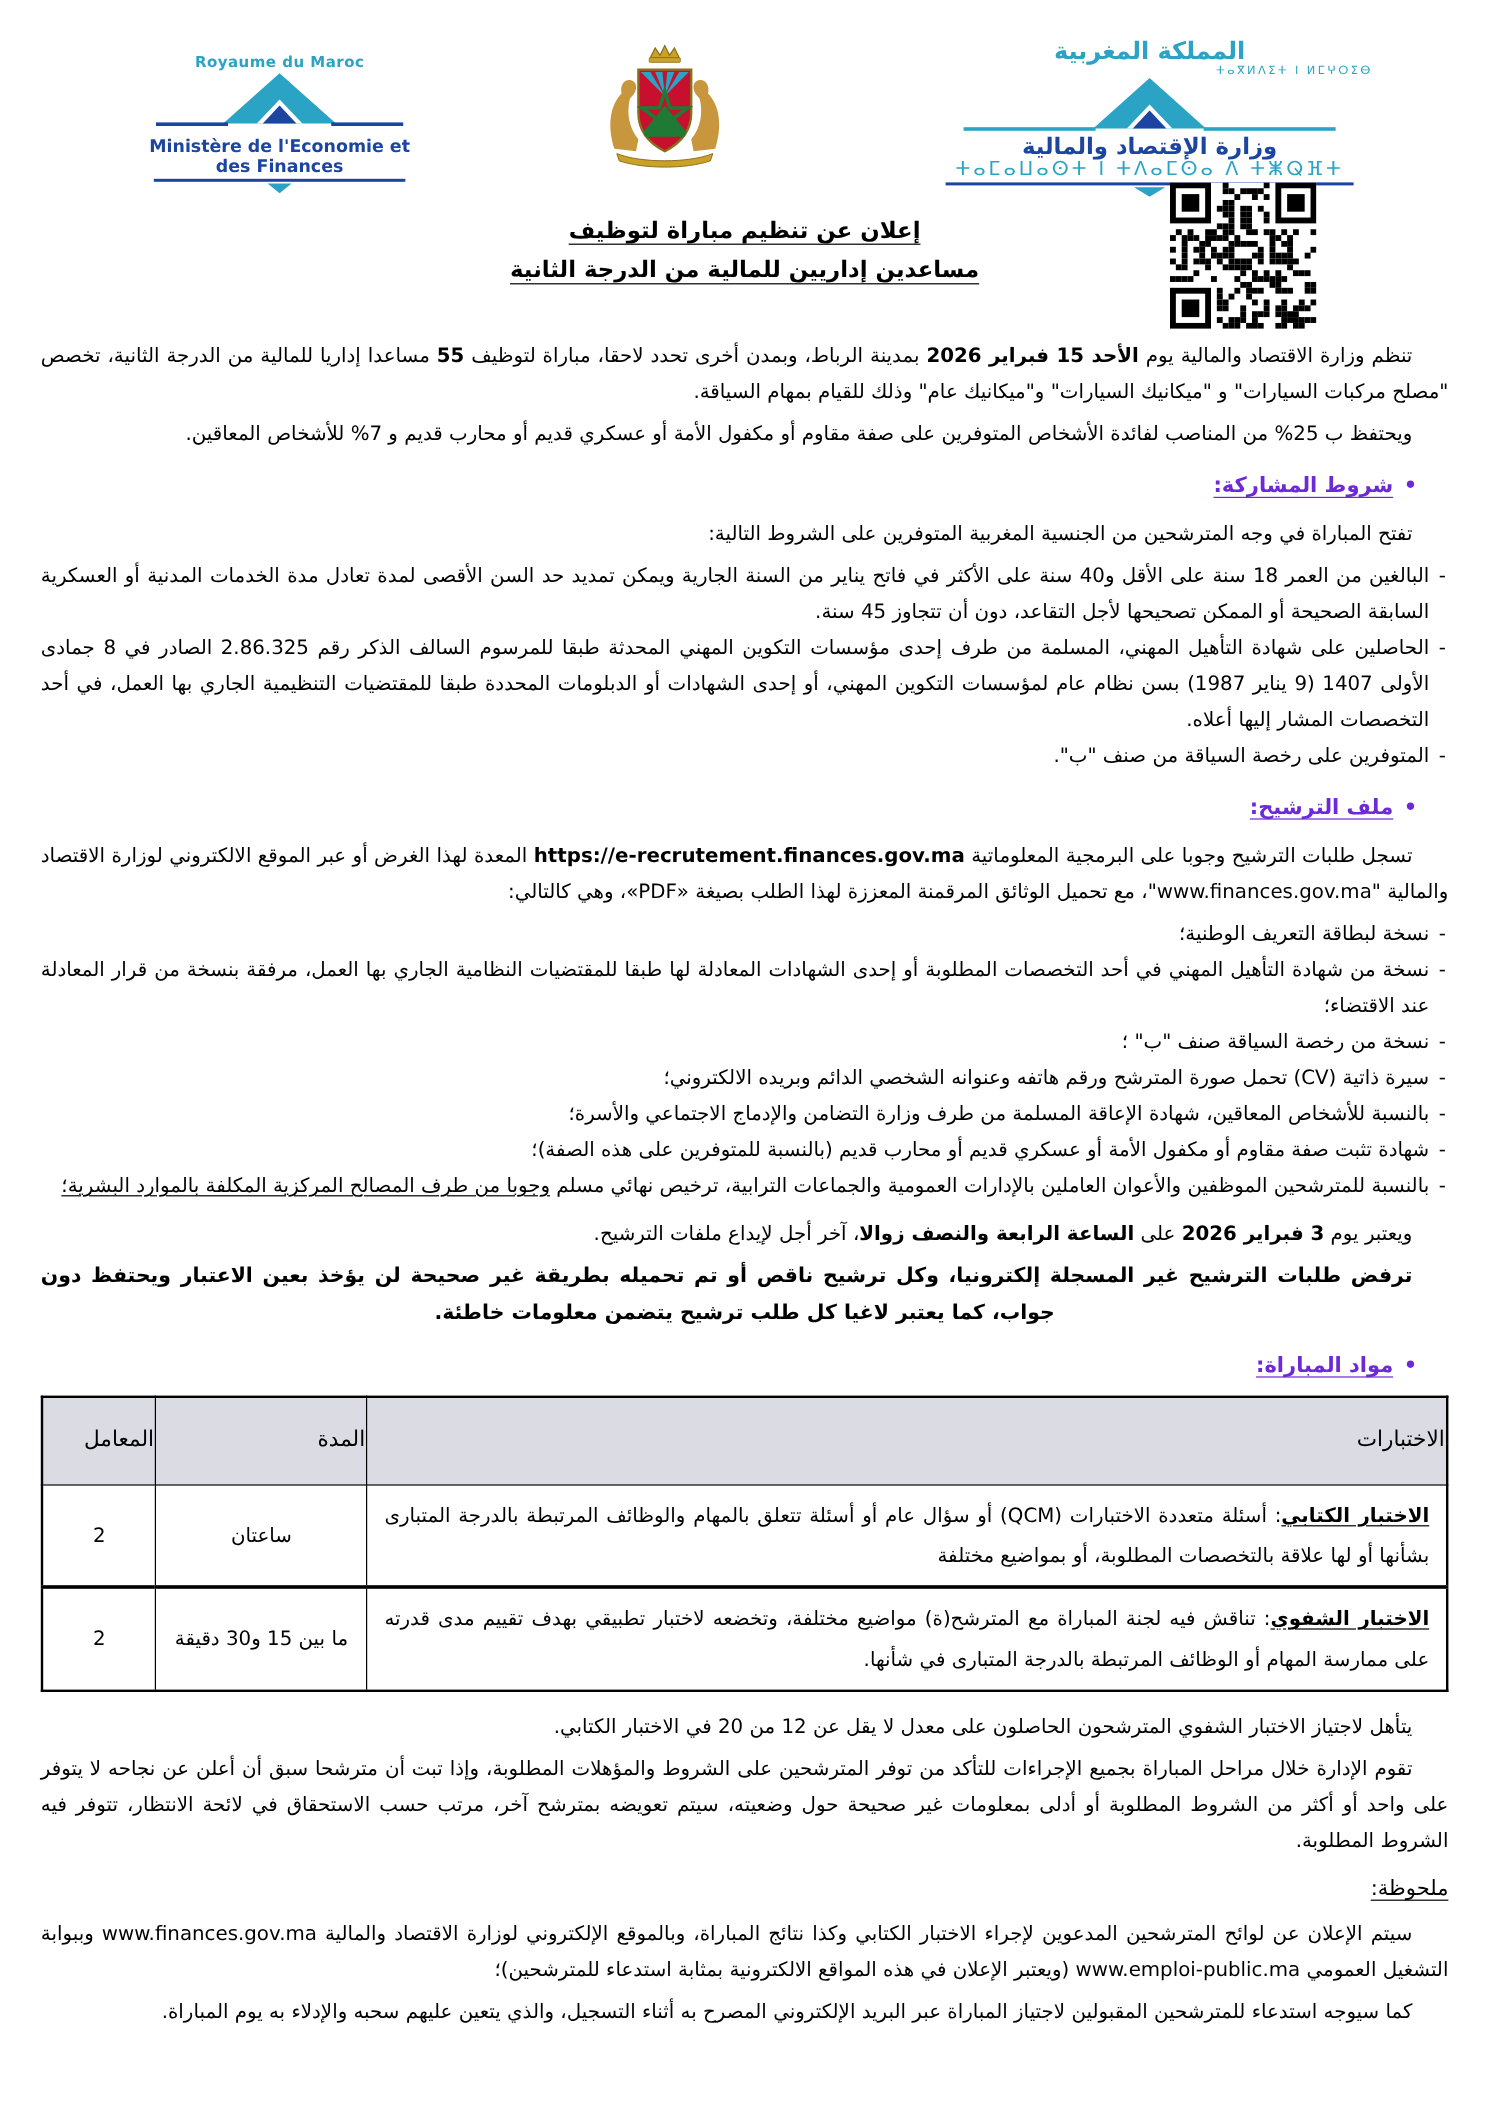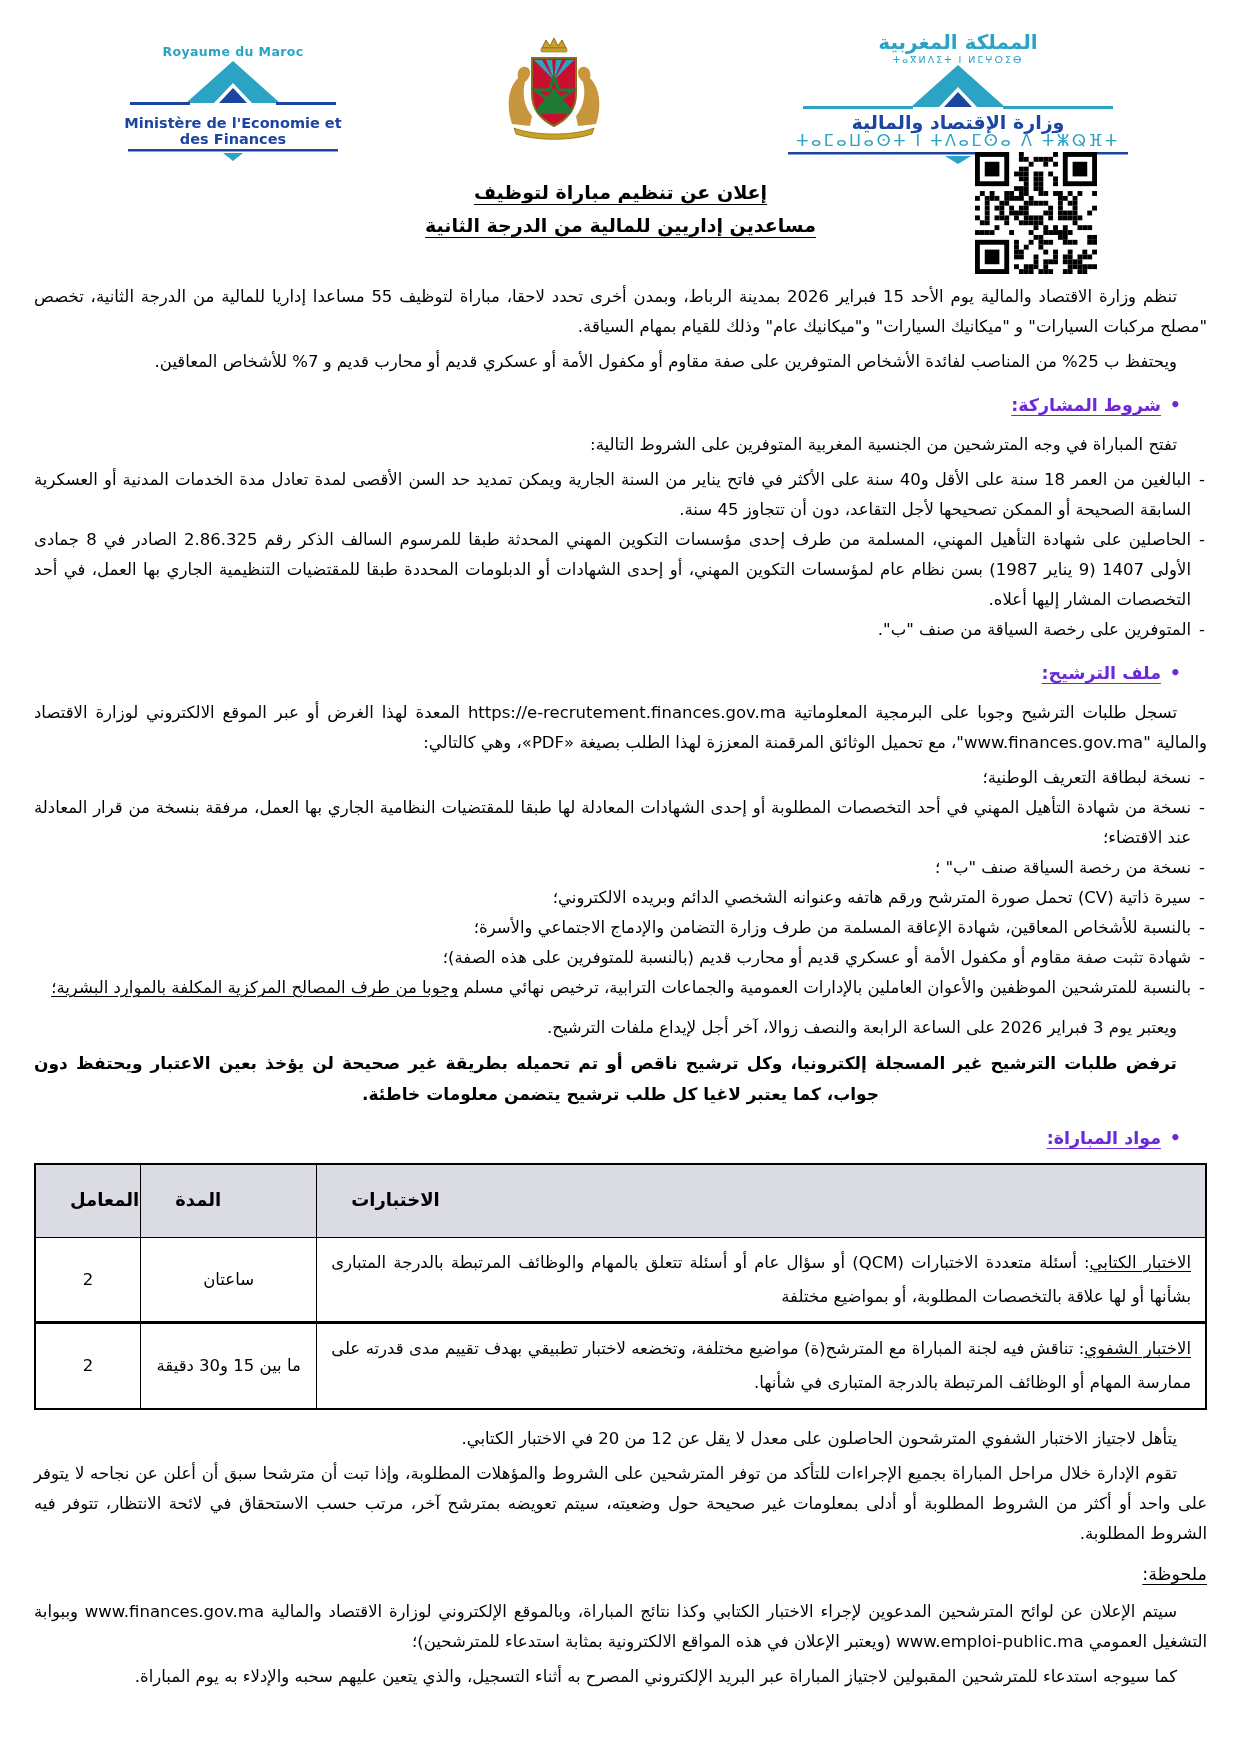--- a/index.html
+++ b/index.html
@@ -5,46 +5,46 @@
   html,body{margin:0;padding:0;background:#ffffff;}
   .page{position:relative;width:1241px;height:1755px;background:#fff;overflow:hidden;
         font-family:"DejaVu Sans",sans-serif;direction:rtl;color:#000;}
   
   .hdr{position:absolute;top:0;left:0;right:0;height:285px;}
   .logo-fr{position:absolute;left:118px;top:44px;width:230px;text-align:center;direction:ltr;}
   .logo-fr .kingdom{color:#2ba3c4;font-weight:bold;font-size:12.5px;letter-spacing:.4px;}
   .logo-fr .ministry{color:#1b45a0;font-weight:bold;font-size:14.5px;margin-top:2px;}
   .logo-ar{position:absolute;left:772px;top:30px;width:372px;text-align:center;}
   .logo-ar .kingdom{color:#2ba3c4;font-weight:bold;font-size:20px;}
-  .logo-ar .tif{color:#2ba3c4;font-size:9.5px;letter-spacing:2px;direction:ltr;}
+  .logo-ar .tif{color:#2ba3c4;font-size:9.5px;letter-spacing:2px;direction:ltr;text-align:right;}
   .logo-ar .ministry{color:#1b45a0;font-weight:bold;font-size:19px;margin-top:-4px;}
   .logo-ar .tif2{color:#2ba3c4;font-size:16px;letter-spacing:2.5px;direction:ltr;margin-top:-2px;}
   .emblem{position:absolute;left:492px;top:36px;width:124px;height:106px;}
   .qr{position:absolute;left:975px;top:152px;width:122px;height:122px;}
   .doc-title{position:absolute;left:0;right:0;top:176px;text-align:center;font-weight:bold;font-size:19px;line-height:1.75;}
   .doc-title .tl{text-decoration:underline;text-underline-offset:5px;}
   
   .content{position:absolute;top:282px;right:34px;left:34px;font-size:16.5px;line-height:1.82;}
   p{margin:0 0 5px;text-align:justify;}
   .ind{text-indent:30px;}
   .sec-h{color:#6d28d9;font-weight:bold;font-size:17.5px;margin:13px 26px 8px 0;position:relative;padding-right:20px;}
   .sec-h::before{content:"•";position:absolute;right:0;top:0;}
   .sec-h .ul{text-decoration:underline;text-underline-offset:4px;}
   .dash-list{margin:0;padding:0;list-style:none;}
   .dash-list li{position:relative;padding-right:16px;text-align:justify;}
   .dash-list li::before{content:"-";position:absolute;right:2px;top:0;}
-  .b{font-weight:normal;}
+  .b{font-weight:bold;}
   .u{text-decoration:underline;text-underline-offset:3px;}
   .bold-p{font-weight:bold;text-align:justify;text-align-last:center;font-size:17px;}
   .note-h{font-weight:normal;font-size:17.5px;margin:10px 0 6px;}
   .note-h .ul{text-decoration:underline;text-underline-offset:4px;}
   
   table.exams{width:100%;border-collapse:collapse;margin:8px 0 14px;border:2px solid #000;}
   table.exams th,table.exams td{border:1.5px solid #000;}
-  table.exams th{background:#dbdbe3;height:70px;font-size:18px;font-weight:bold;text-align:left;padding-left:34px;}
+  table.exams th{background:#dbdbe3;height:70px;font-size:18px;font-weight:normal;text-align:right;padding-left:34px;}
   table.exams td.desc{padding:8px 14px;line-height:2.05;text-align:justify;margin-top:25px;}
   table.exams td.mid,table.exams td.coef{text-align:center;vertical-align:middle;line-height:1.7;}
   table.exams .col-tests{width:auto;}
   table.exams .col-dur{width:176px;}
   table.exams .col-coef{width:80px;}
   table.exams tr.r2 td{border-top:3px solid #000;}
   .latin{direction:ltr;unicode-bidi:embed;}
 </style>
 </head>
 <body>

